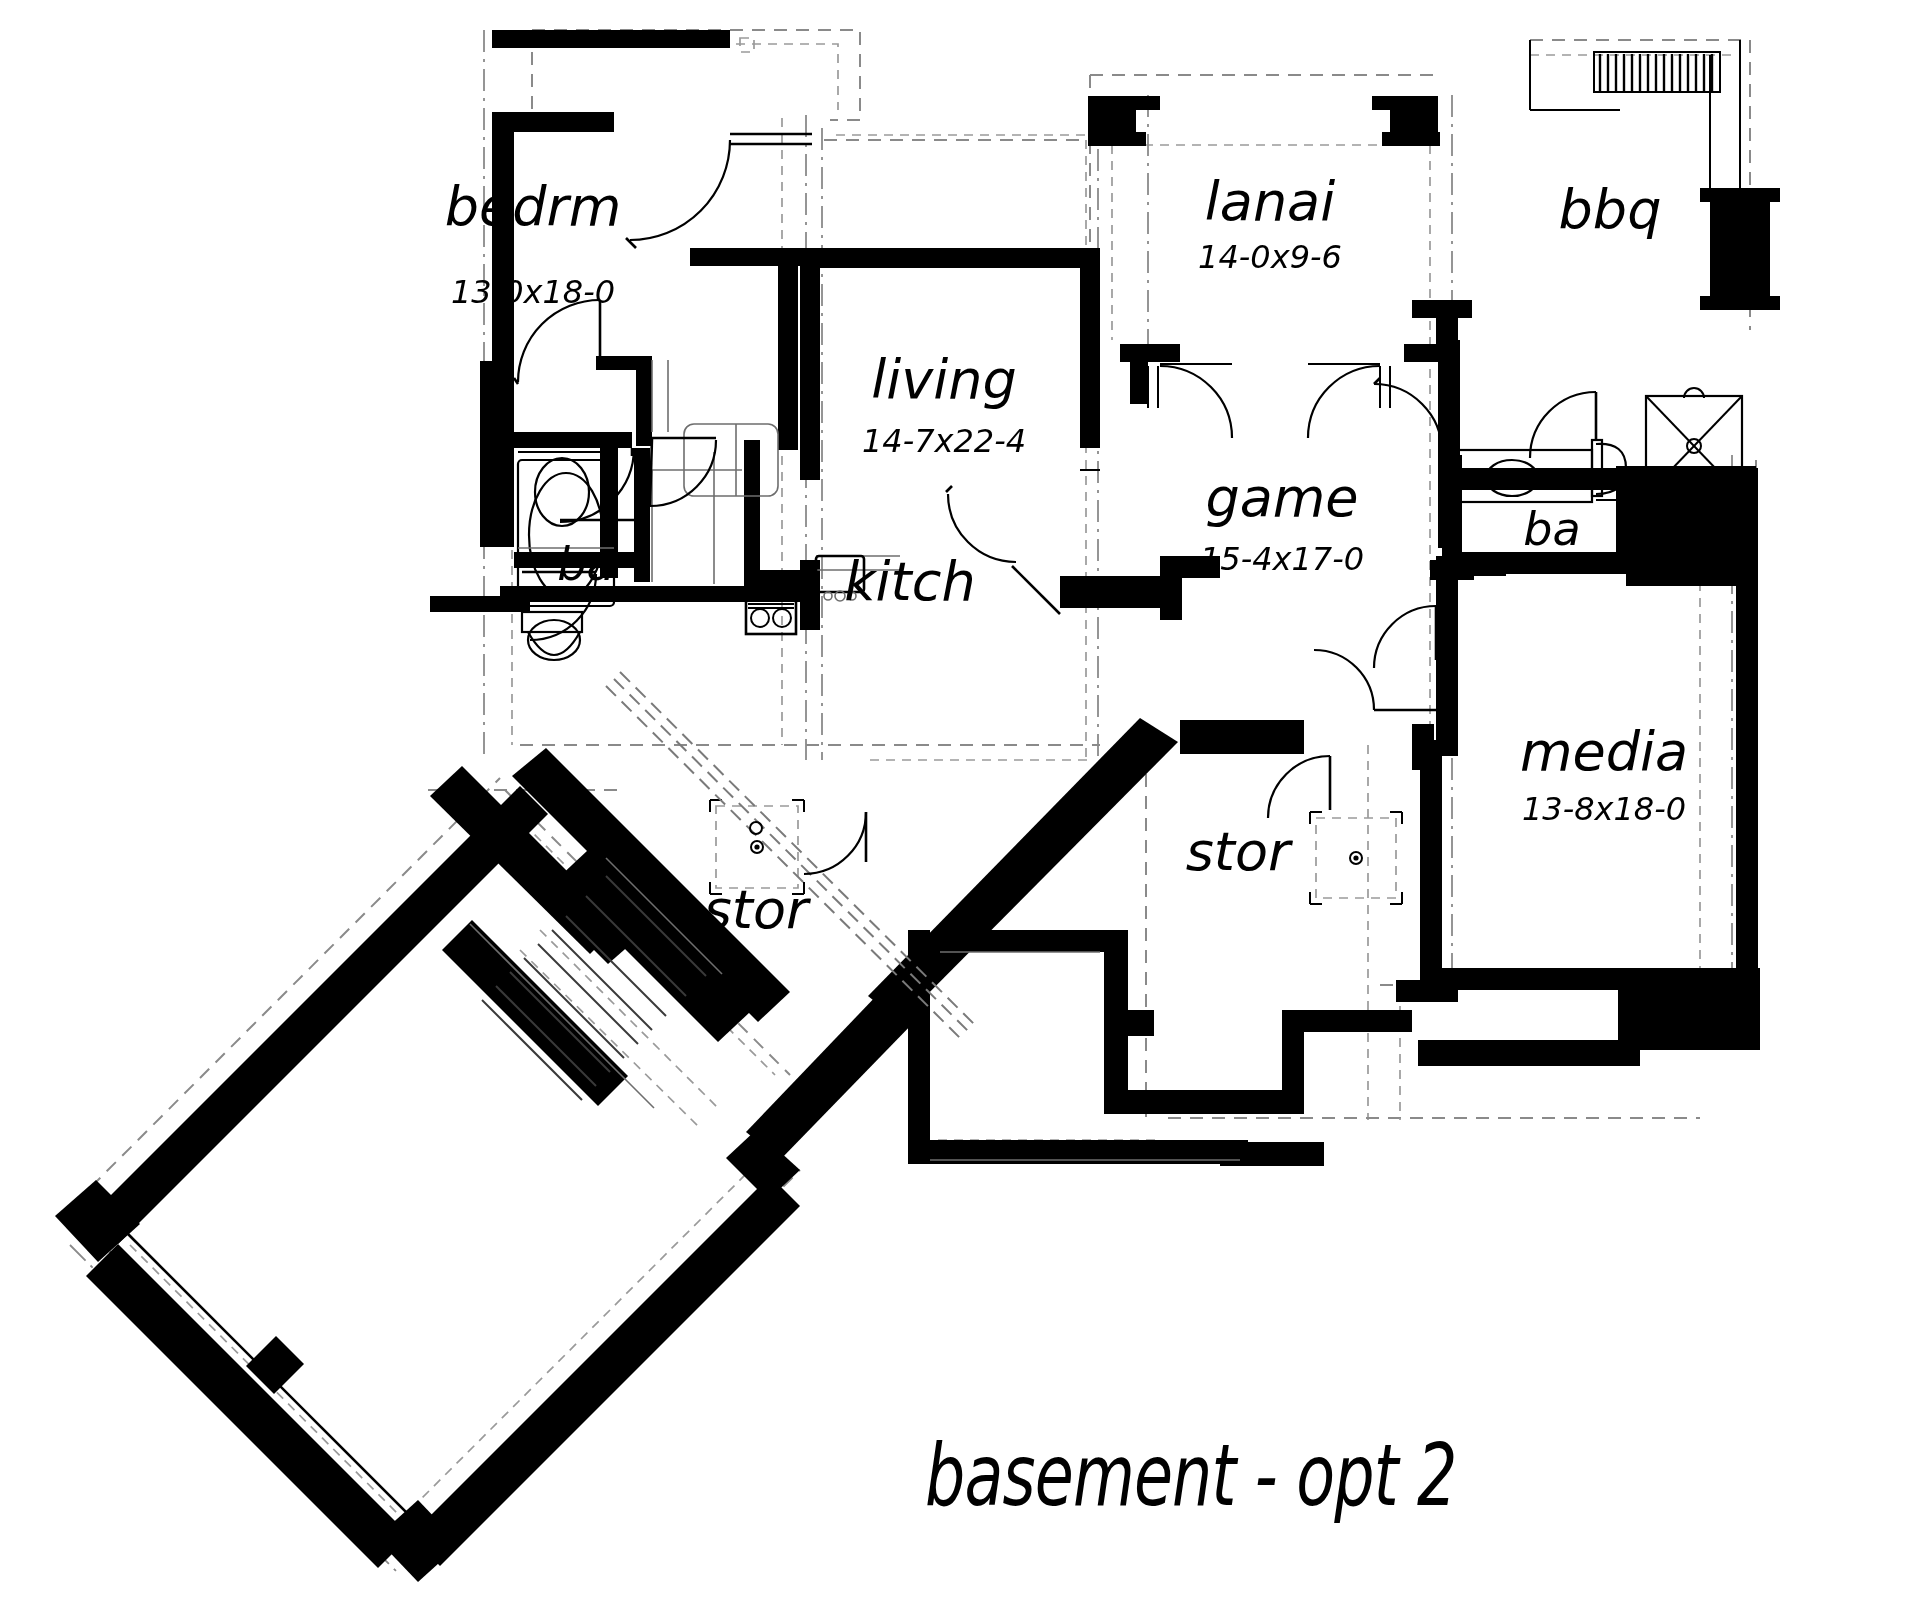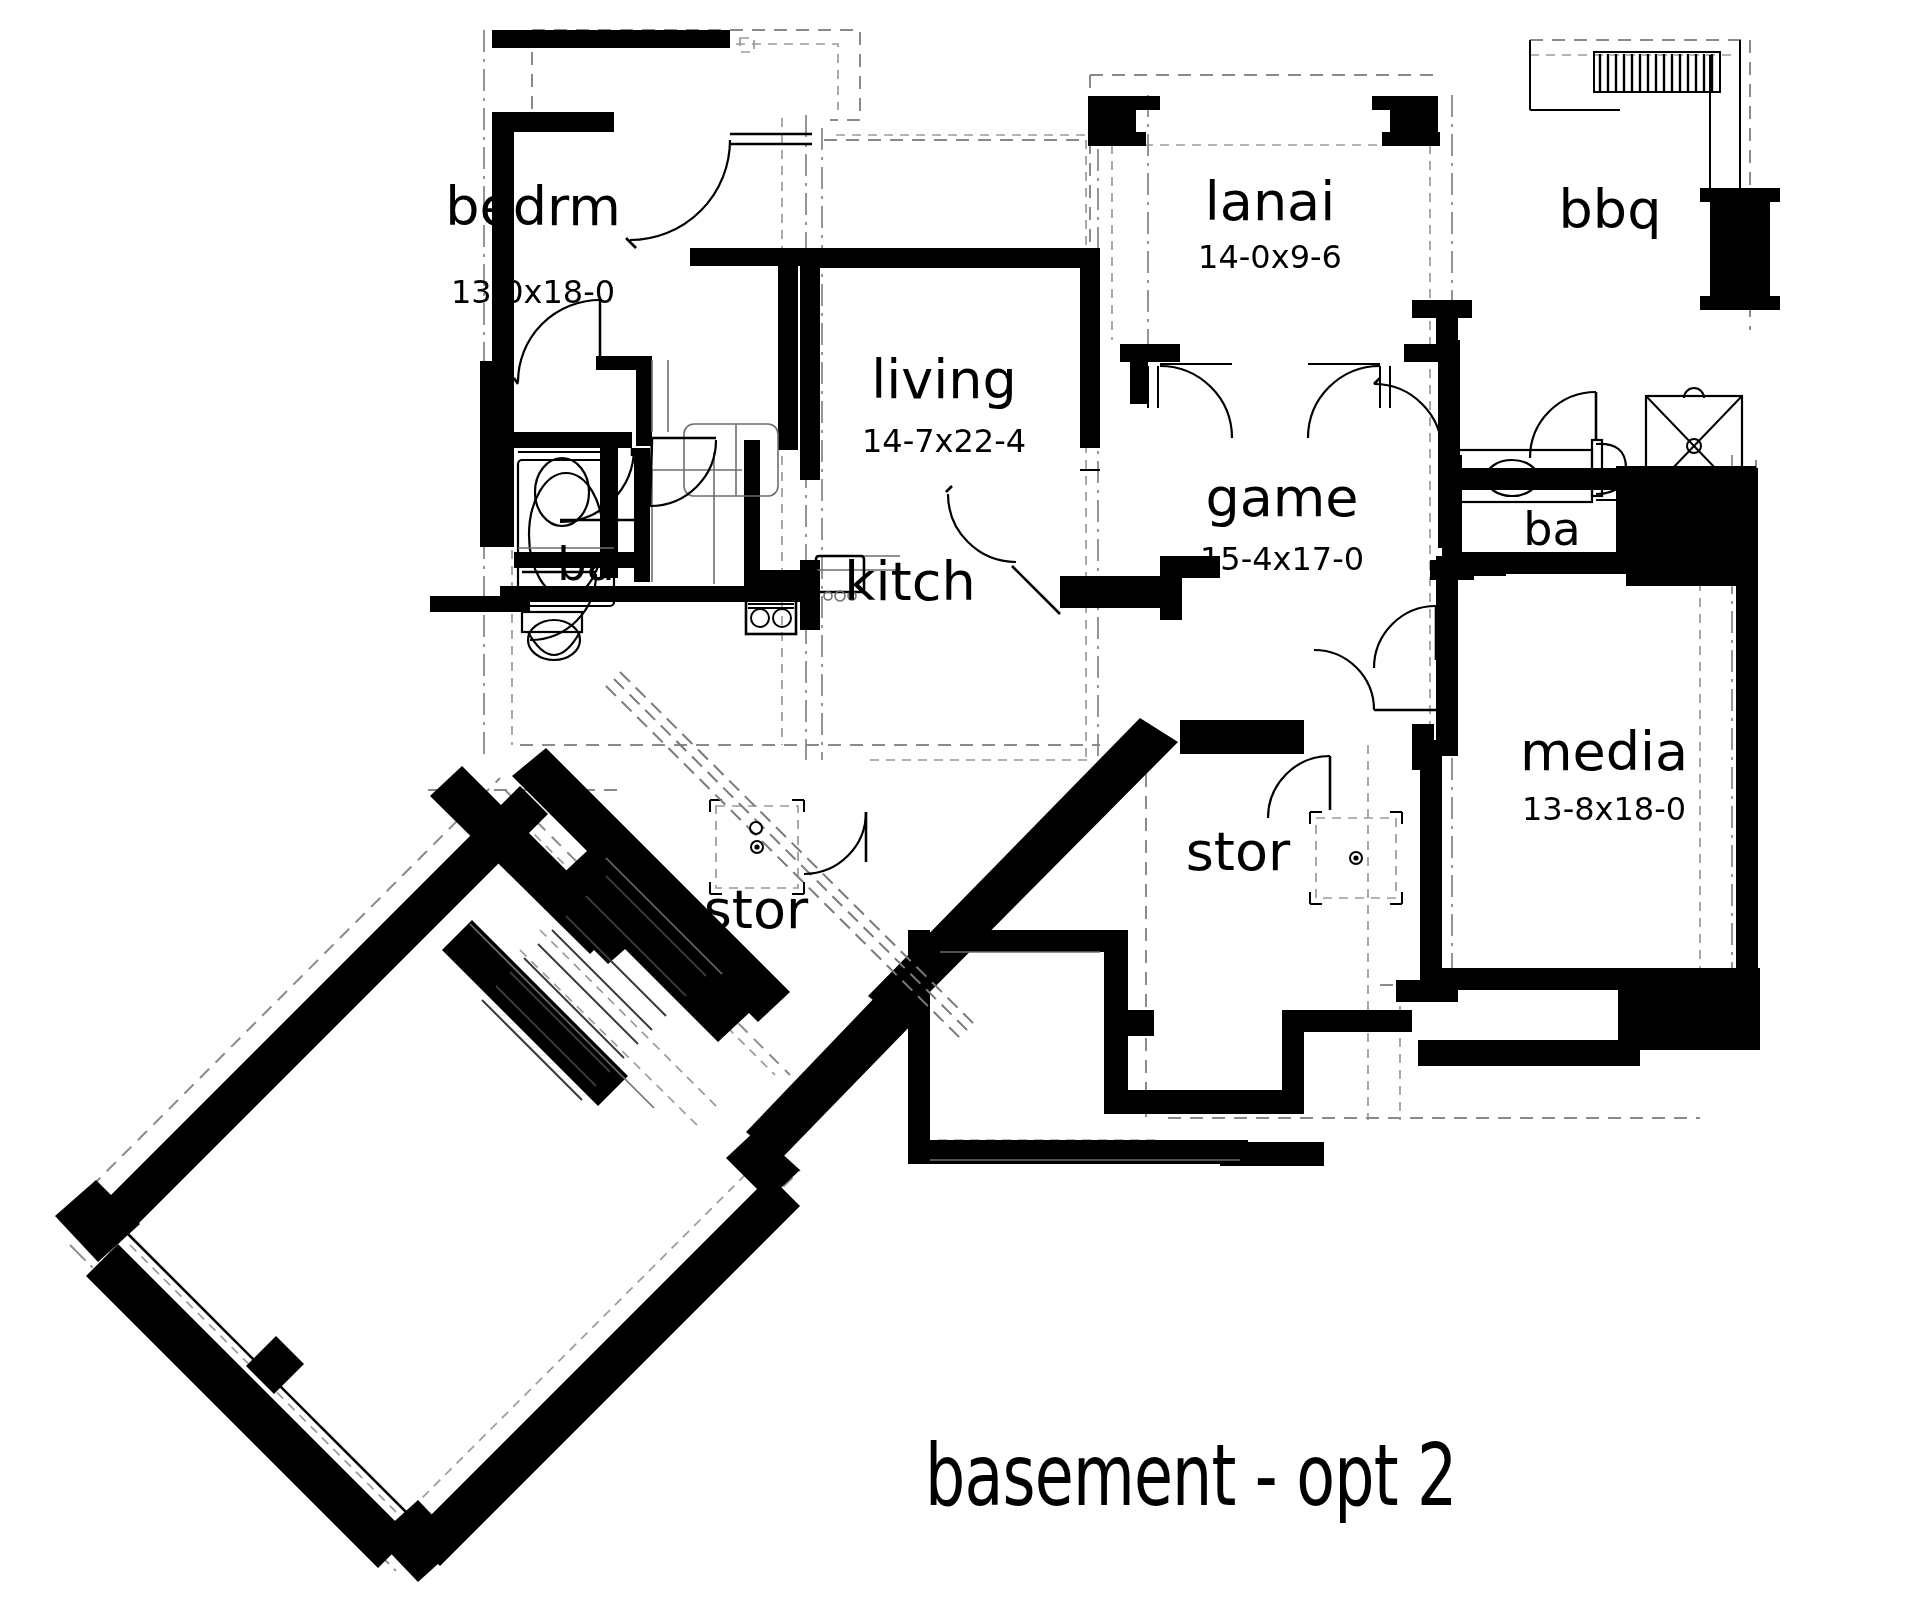--- a/index.html
+++ b/index.html
@@ -1,18 +1,18 @@
 <!DOCTYPE html>
 <html><head>
 <meta charset="utf-8">
 <style>
   html,body{margin:0;padding:0;background:#ffffff;}
   body{width:1920px;height:1600px;overflow:hidden;
        font-family:"DejaVu Sans","Liberation Sans",sans-serif;}
-  #plan-root{position:relative;width:1920px;height:1600px;background:#fff;}
+  #plan-root{position:relative;width:1920px;height:1600px;background:#fff;font-style:italic;}
   svg#floorplan{position:absolute;left:0;top:0;width:1920px;height:1600px;display:block;}
   .wall{fill:#000;stroke:none;}
   .thin{stroke:#000;fill:none;stroke-width:2;}
   .thin2{stroke:#000;fill:none;stroke-width:2.6;}
   .hair{stroke:#6e6e6e;fill:none;stroke-width:1.6;}
   .dash{stroke:#8a8a8a;fill:none;stroke-width:2;stroke-dasharray:13 9;}
   .dash-fine{stroke:#9a9a9a;fill:none;stroke-width:1.7;stroke-dasharray:9 7;}
   .dashdot{stroke:#8a8a8a;fill:none;stroke-width:1.8;stroke-dasharray:22 7 3 7;}
   .swing{stroke:#000;fill:none;stroke-width:2.2;}
   .fix{stroke:#000;fill:none;stroke-width:2.2;}

